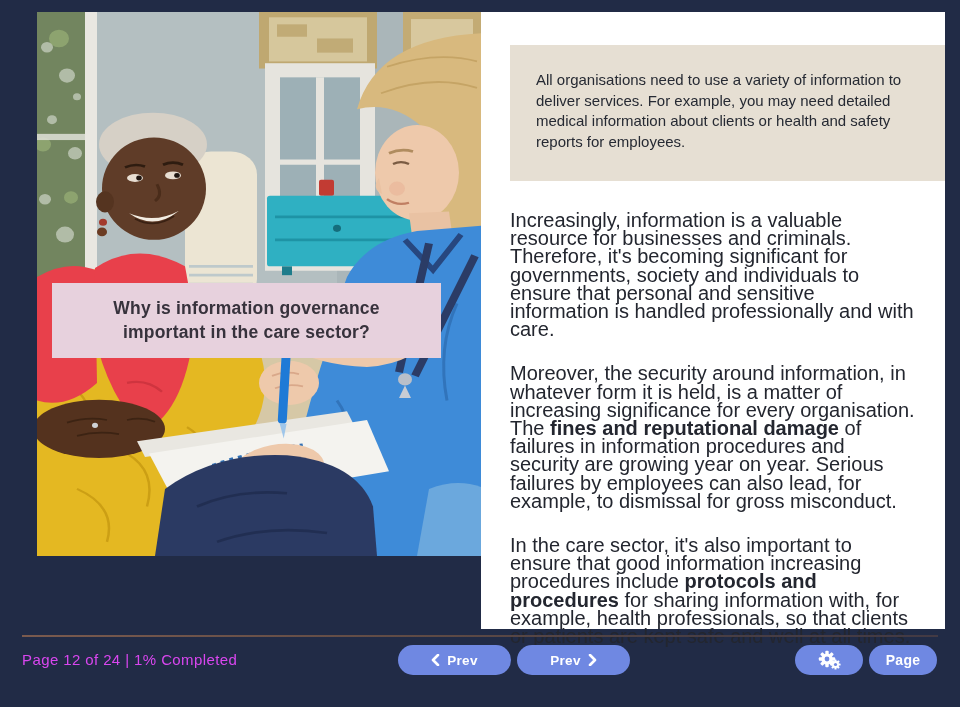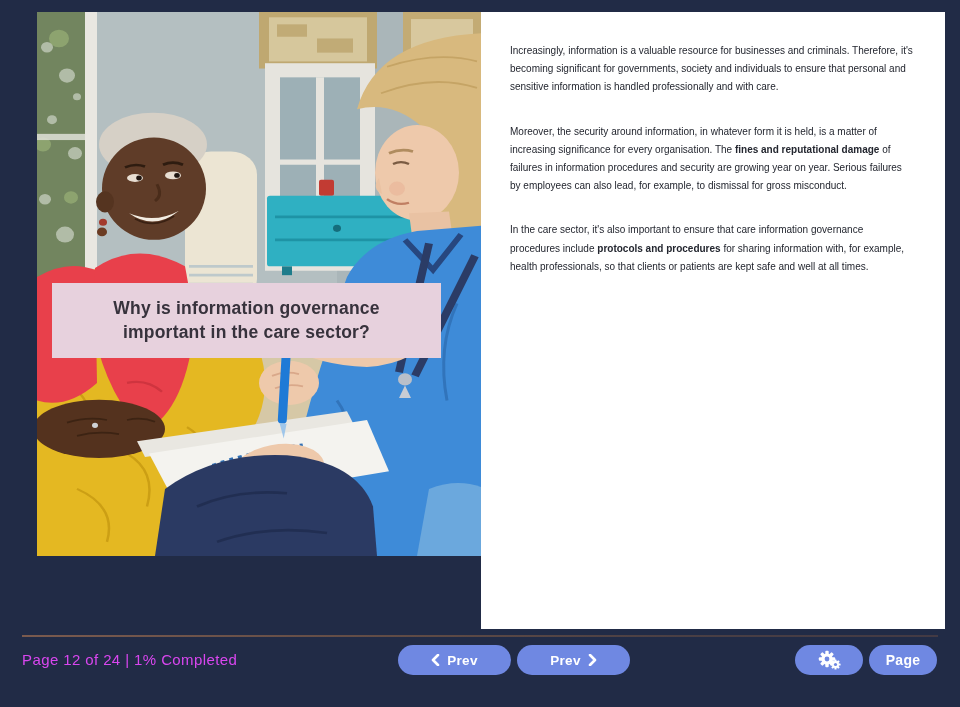--- a/index.html
+++ b/index.html
@@ -12,21 +12,21 @@
   .overlay{position:absolute;left:15px;top:271px;width:389px;height:75px;background:#e7d1dd;
            display:flex;align-items:center;justify-content:center;box-sizing:border-box;padding:0 28px;}
   .overlay .q{font-size:17.5px;line-height:1.34;font-weight:600;color:#37323c;text-align:center;letter-spacing:.2px;}
 
   
   .panel{position:absolute;left:481px;top:12px;width:464px;height:617px;background:#ffffff;box-sizing:border-box;}
   .callout{margin:33px 0 0 29px;width:435px;background:#e6dfd3;box-sizing:border-box;
            padding:25px 38px 29px 26px;}
   .callout p{margin:0;font-size:15px;line-height:20.5px;color:#262a33;}
   .bodycopy{margin:30px 30px 0 29px;}
-  .bodycopy p{margin:0 0 26px 0;font-size:10px;line-height:18.2px;color:#23262f;}
+  .bodycopy p{margin:0 0 26px 0;font-size:20px;line-height:18.2px;color:#23262f;}
   .bodycopy b{font-weight:700;}
 
   
   .sepline{position:absolute;left:22px;top:635px;width:916px;height:2px;
            background:linear-gradient(90deg,#7a5a4e 0%,#5e4a45 45%,#4a3f44 72%,#433a44 100%);}
   .pagetext{position:absolute;left:22px;top:651px;font-size:15px;letter-spacing:.4px;color:#7d8698;}
   .pagetext span{color:#d946ef;}
   .btn{position:absolute;top:645px;height:30px;border:none;border-radius:15px;background:#6f88e2;
        color:#ffffff;font-family:"Liberation Sans", sans-serif;font-size:13.5px;font-weight:700;
        display:flex;align-items:center;justify-content:center;gap:7px;cursor:pointer;letter-spacing:.3px;}
@@ -195,24 +195,27 @@
           <path d="M180,600 Q230,580 290,590"></path>
       </g>
       <path d="M380,616 L392,540 Q420,528 444,538 L444,616 Z" fill="#6ba8dd"></path>
     </svg>
     <div class="overlay">
       <div class="q">Why is information governance important in the care sector?</div>
     </div>
   </div>
 
   <div class="panel">
+    <div class="callout">
+      <p>All organisations need to use a variety of information to deliver services. For example, you may need detailed medical information about clients or health and safety reports for employees.</p>
+    </div>
     <div class="bodycopy">
       <p><span>Increasingly, information is a valuable resource for businesses and criminals. Therefore, it's becoming significant for governments, society and individuals to ensure that personal and sensitive information is handled professionally and with care.</span></p>
       <p><span>Moreover, the security around information, in whatever form it is held, is a matter of increasing significance for every organisation. The </span><b>fines and reputational damage</b><span> of failures in information procedures and security are growing year on year. Serious failures by employees can also lead, for example, to dismissal for gross misconduct.</span></p>
-      <p><span>In the care sector, it's also important to ensure that care information governance procedures include </span><b>protocols and procedures</b><span> for sharing information with, for example, health professionals, so that clients or patients are kept safe and well at all times.</span></p>
+      <p><span>In the care sector, it's also important to ensure that good information increasing procedures include </span><b>protocols and procedures</b><span> for sharing information with, for example, health professionals, so that clients or patients are kept safe and well at all times.</span></p>
     </div>
   </div>
 
   <div class="sepline"></div>
 
   <div class="pagetext">
     <span>Page 12 of 24</span>
     <span>|</span>
     <span>1% Completed</span>
   </div>

